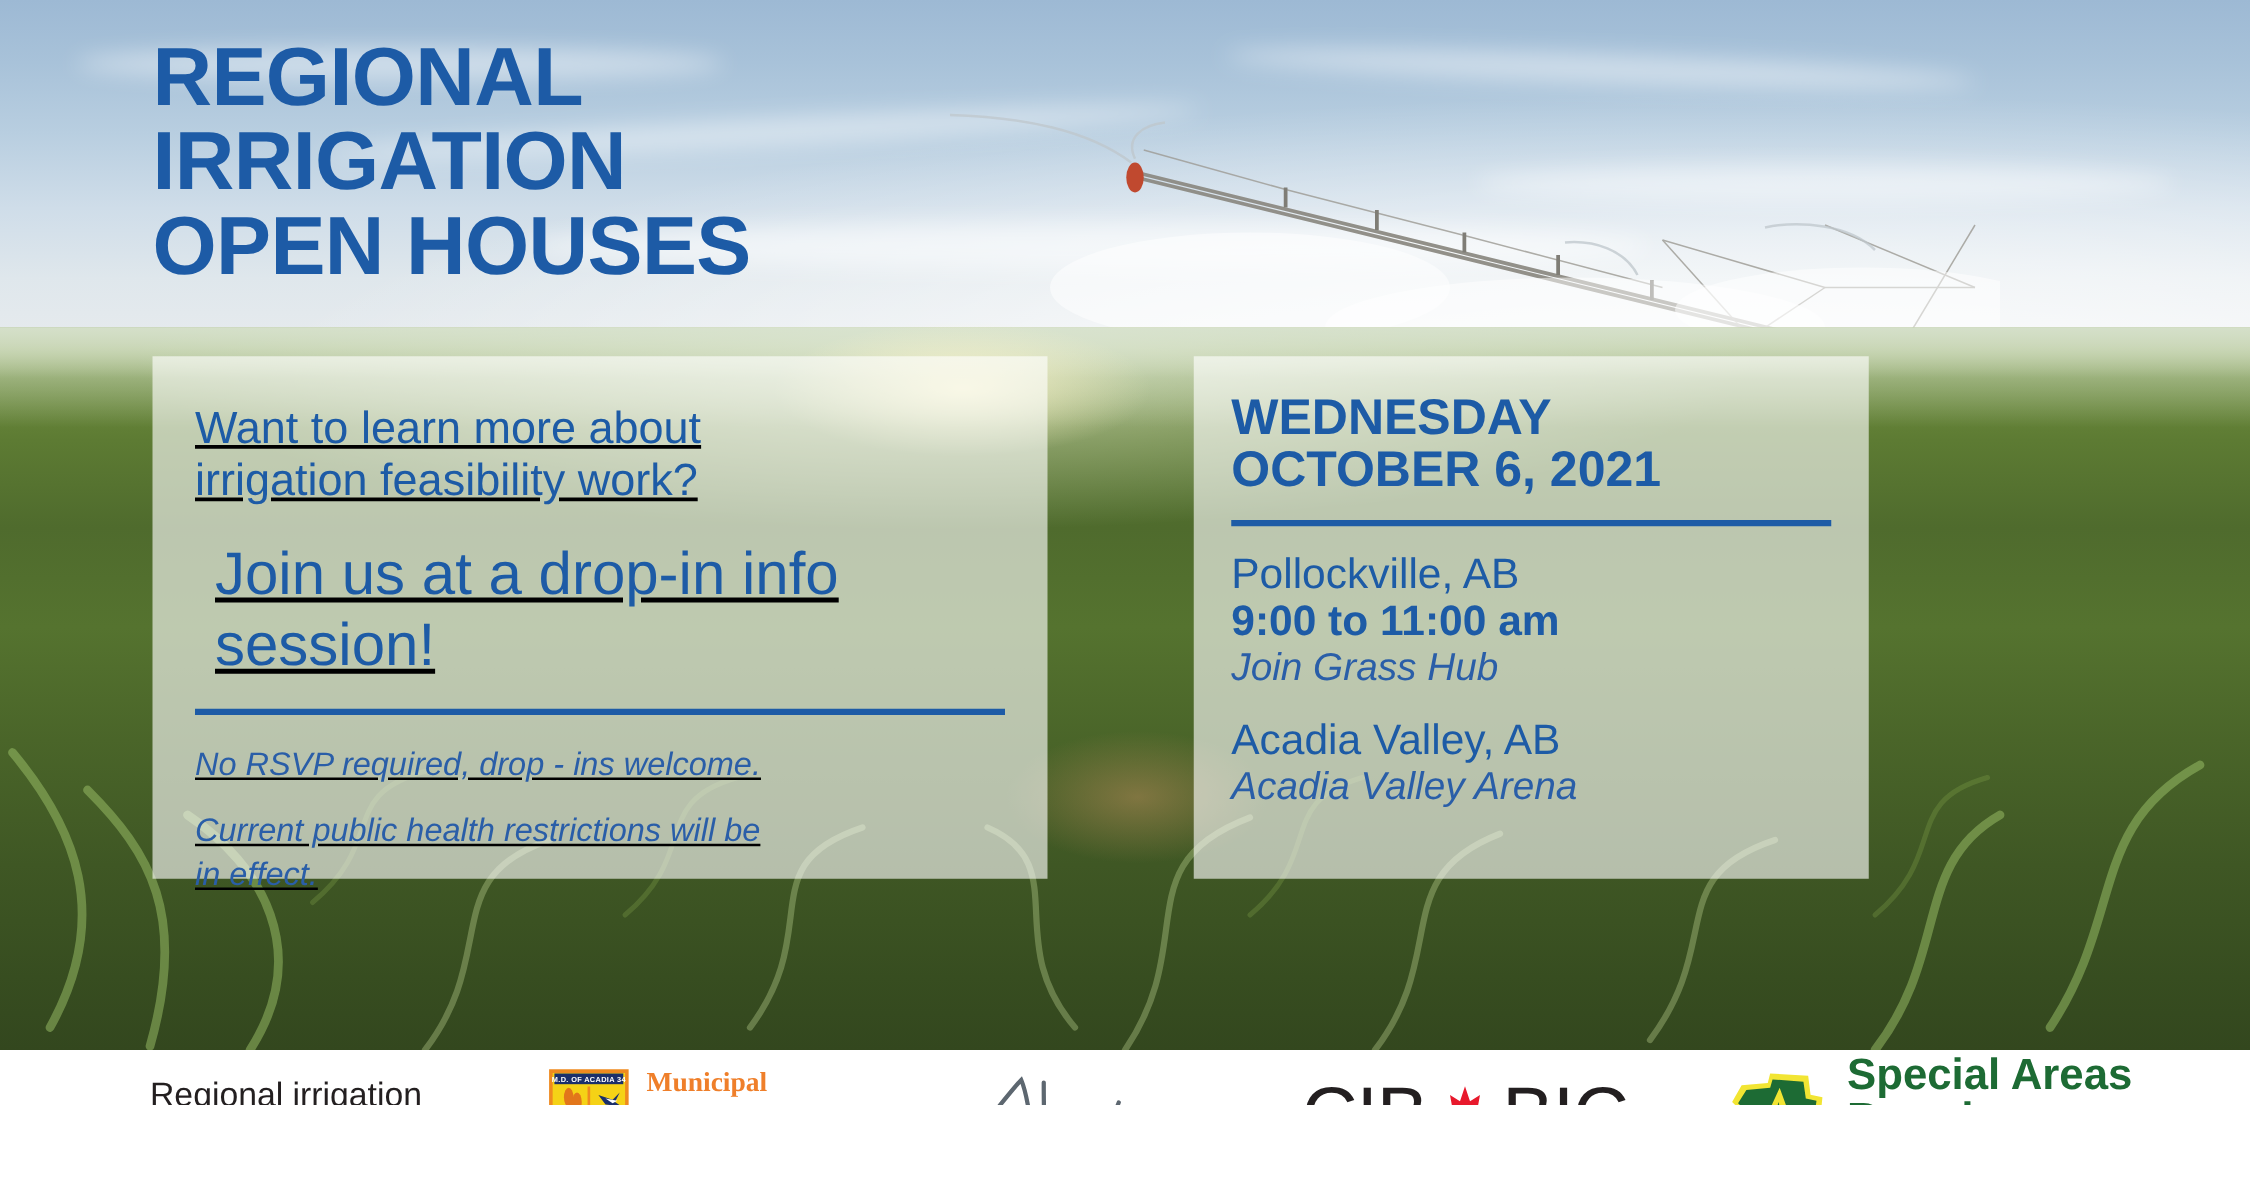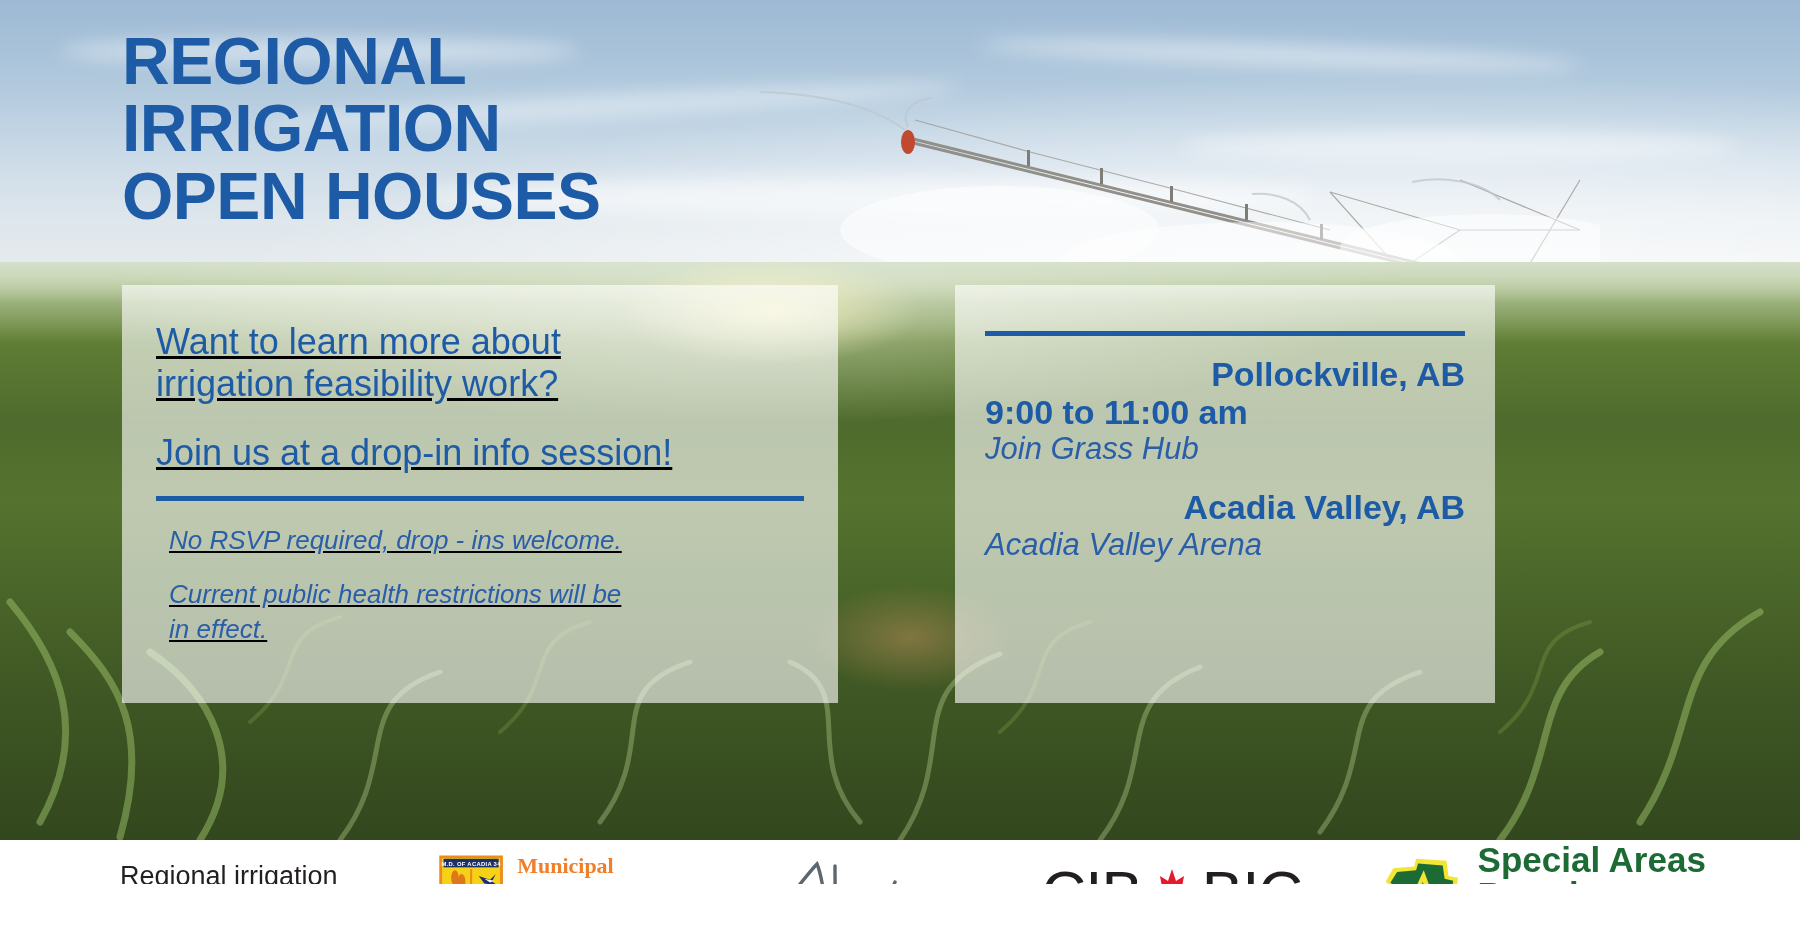--- a/index.html
+++ b/index.html
@@ -82,34 +82,34 @@
     box-sizing:border-box;
   }
   .panel-left{left:122px;top:285px;width:716px;height:418px;padding:36px 34px 0 34px;text-decoration:underline;}
   .panel-right{left:955px;top:285px;width:540px;height:418px;padding:28px 30px 0 30px;}
 
   .lead{
     color:#1d5ba6;font-size:36px;line-height:1.18;font-weight:400;
     white-space:pre-line;margin:0 0 26px 0;
   }
   .lead2{
-    color:#1d5ba6;font-size:36px;line-height:1.18;font-weight:400;margin:0;
+    color:#1d5ba6;font-size:48px;line-height:1.18;font-weight:400;margin:16px;
   }
   .rule{height:5px;background:#1d5ba6;margin:22px 0 22px 0;}
   .note{
     color:#2a5ea8;font-size:26px;line-height:1.35;font-style:italic;
-    margin:0 0 18px 13px;white-space:pre-line;
+    margin:0 0 18px 0;white-space:pre-line;
   }
 
   .date{
     color:#1d5ba6;font-weight:700;font-size:40px;line-height:1.06;
     white-space:pre-line;margin:0;
   }
   .rule-r{height:5px;background:#1d5ba6;margin:18px 0 20px 0;}
-  .loc-name{color:#1d5ba6;font-weight:700;font-size:34px;line-height:1.1;margin:0;text-align:right;}
+  .loc-name{color:#1d5ba6;font-weight:400;font-size:34px;line-height:1.1;margin:0;}
   .loc-time{color:#1d5ba6;font-weight:700;font-size:34px;line-height:1.12;margin:0;}
   .loc-venue{color:#2a5ea8;font-size:31px;line-height:1.15;font-style:italic;margin:0 0 22px 0;}
 
   
   .footer{
     position:absolute;left:0;top:840px;width:1800px;height:105px;
     background:#ffffff;
     display:flex;align-items:center;
   }
   .funded{
@@ -249,20 +249,22 @@
     <p class="lead">Want to learn more about
 irrigation feasibility work?</p>
     <p class="lead2">Join us at a drop-in info session!</p>
     <div class="rule"></div>
     <p class="note">No RSVP required, drop - ins welcome.</p>
     <p class="note">Current public health restrictions will be
 in effect.</p>
   </div>
 
   <div class="panel panel-right">
+    <p class="date">WEDNESDAY
+OCTOBER 6, 2021</p>
     <div class="rule-r"></div>
 
     <div>
       <p class="loc-name">Pollockville, AB</p>
       <p class="loc-time">9:00 to 11:00 am</p>
       <p class="loc-venue">Join Grass Hub</p>
     </div>
 
     <div>
       <p class="loc-name">Acadia Valley, AB</p>

